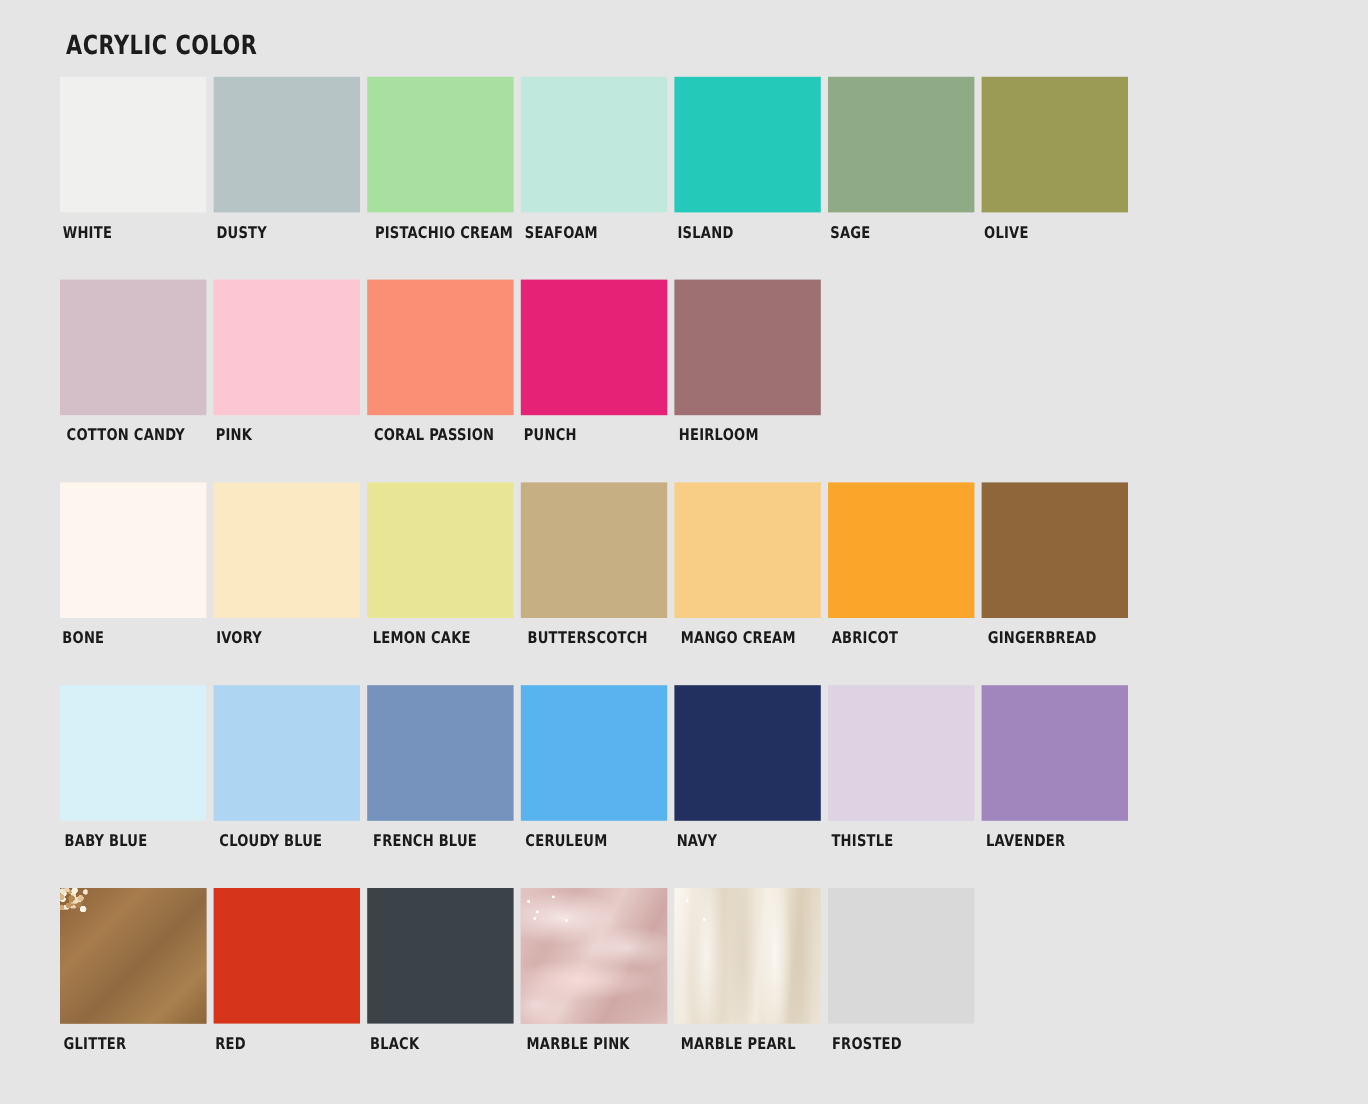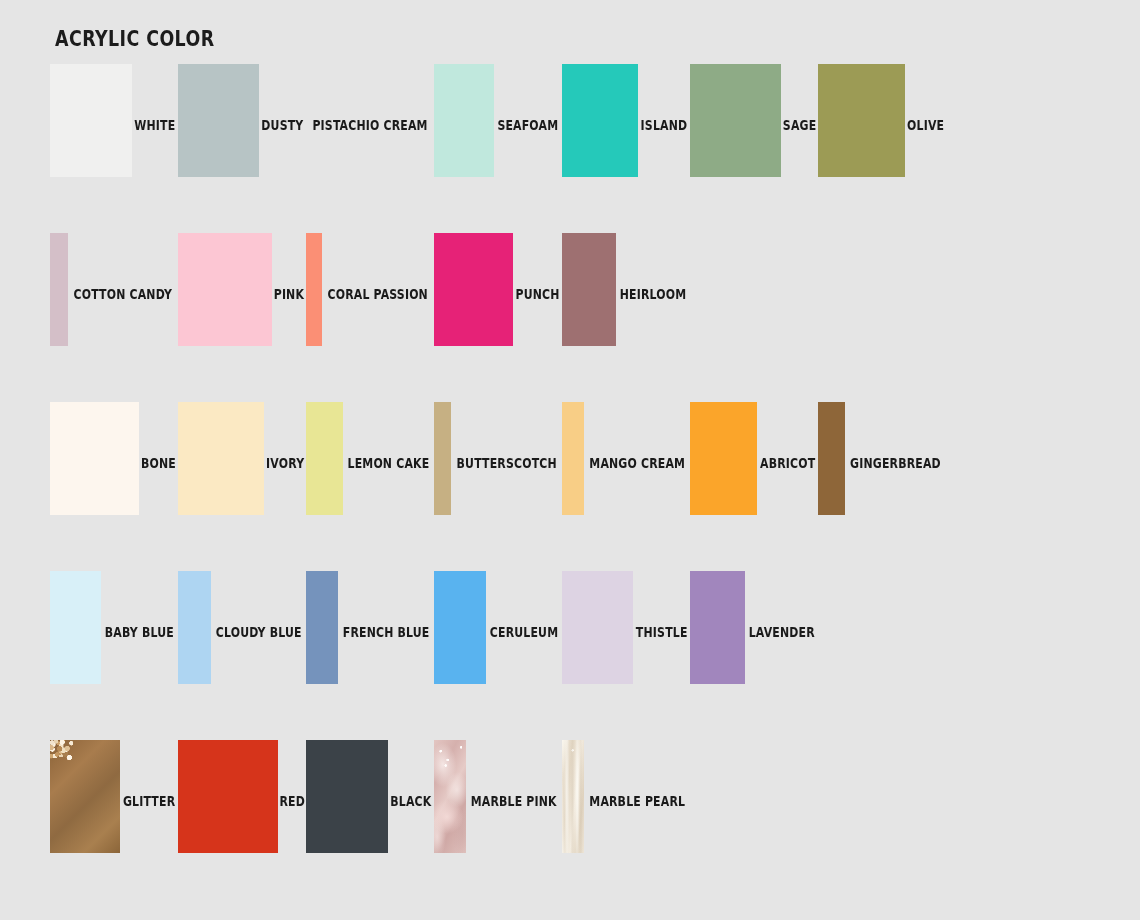--- a/index.html
+++ b/index.html
@@ -41,22 +41,22 @@
   }
   .swatch-row {
     display: flex;
     height: 169px;
     align-items: flex-start;
   }
   .swatch-cell {
     width: 128px;
     flex: 0 0 128px;
     display: flex;
-    flex-direction: row;
-    align-items: center;
+    flex-direction: column;
+    align-items: flex-start;
   }
   .swatch-chip {
     width: 122px;
     height: 113px;
     display: block;
     background-color: #ffffff;
     background-repeat: no-repeat;
   }
   .swatch-label {
     margin-top: 11px;
@@ -252,20 +252,24 @@
         </div>
         <div class="swatch-cell">
           <div class="swatch-chip" style="background-color: rgb(117, 147, 188);"></div>
           <div class="swatch-label">FRENCH BLUE</div>
         </div>
         <div class="swatch-cell">
           <div class="swatch-chip" style="background-color: rgb(89, 179, 239);"></div>
           <div class="swatch-label">CERULEUM</div>
         </div>
         <div class="swatch-cell">
+          <div class="swatch-chip" style="background-color: rgb(34, 48, 95);"></div>
+          <div class="swatch-label">NAVY</div>
+        </div>
+        <div class="swatch-cell">
           <div class="swatch-chip" style="background-color: rgb(221, 211, 227);"></div>
           <div class="swatch-label">THISTLE</div>
         </div>
         <div class="swatch-cell">
           <div class="swatch-chip" style="background-color: rgb(161, 134, 189);"></div>
           <div class="swatch-label">LAVENDER</div>
         </div>
       </div>
       <div class="swatch-row">
         <div class="swatch-cell">
@@ -281,16 +285,20 @@
           <div class="swatch-label">BLACK</div>
         </div>
         <div class="swatch-cell">
           <div class="swatch-chip tex-marble-pink"></div>
           <div class="swatch-label">MARBLE PINK</div>
         </div>
         <div class="swatch-cell">
           <div class="swatch-chip tex-marble-pearl"></div>
           <div class="swatch-label">MARBLE PEARL</div>
         </div>
+        <div class="swatch-cell">
+          <div class="swatch-chip" style="background-color: rgb(217, 217, 217);"></div>
+          <div class="swatch-label">FROSTED</div>
+        </div>
       </div>
     </div>
 
 </div>
 
 </body></html>

